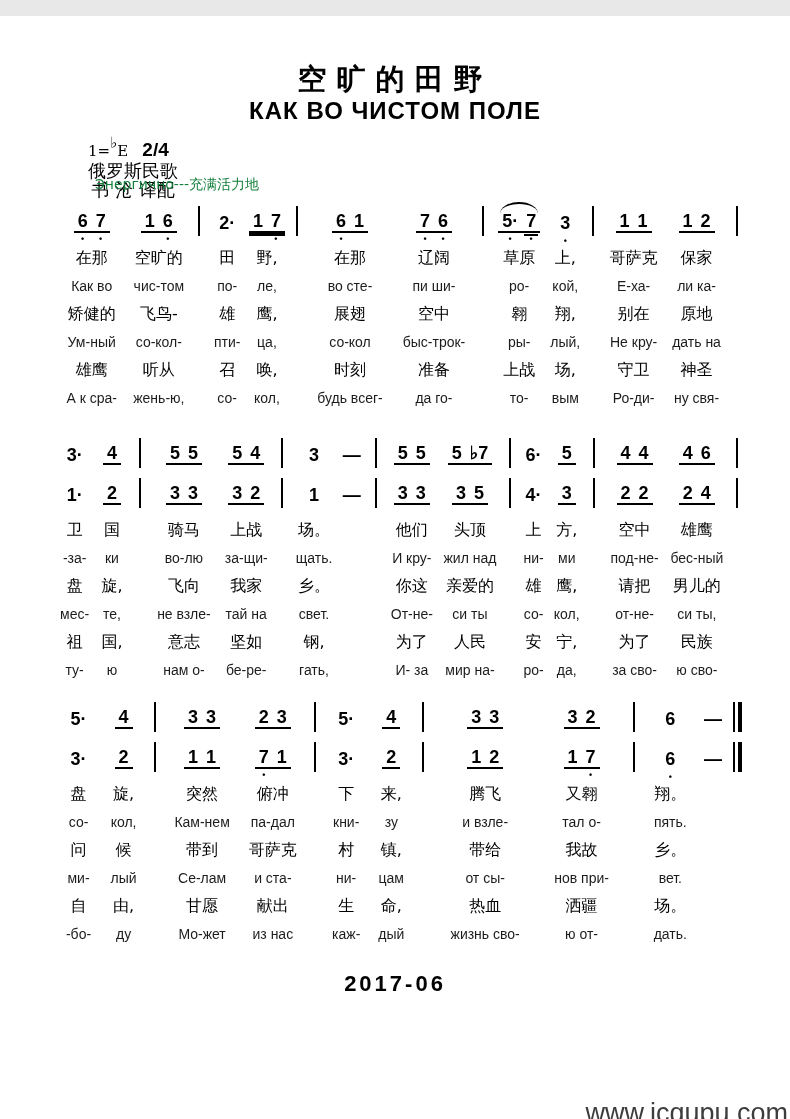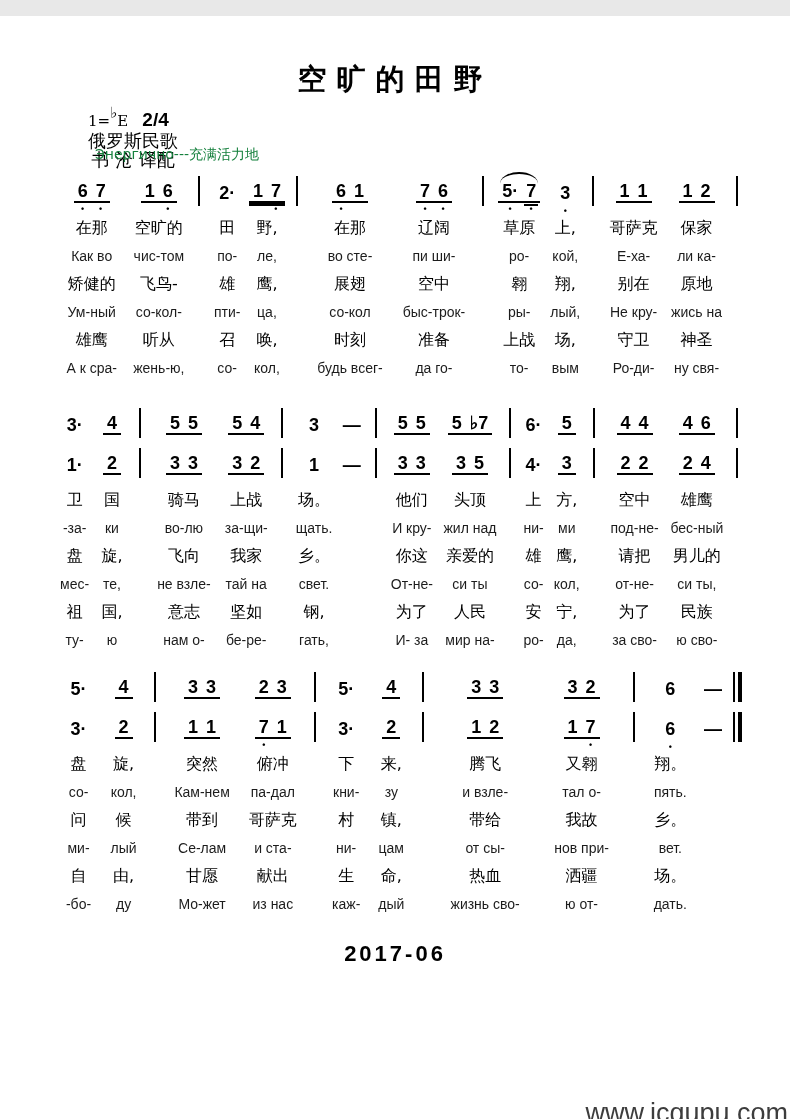--- a/index.html
+++ b/index.html
@@ -77,20 +77,21 @@
     font-family:"Liberation Sans",sans-serif;
   }
 </style>
 </head>
 <body>
 
 <div id="page">
 
   <div id="titles">
     <div id="title-cn">空旷的田野</div>
+    <div id="title-ru">КАК ВО ЧИСТОМ ПОЛЕ</div>
   </div>
 
   <div id="meta-row">
     <div id="key-block">
       <span id="key-sig"><span>1=</span><sup>♭</sup><span>E</span></span>
       <span id="time-sig">2/4</span>
     </div>
     <div id="credits">
       <div>俄罗斯民歌</div>
       <div>书 沧 译配</div>
@@ -226,21 +227,21 @@
         <div class="lyr ru">пти-</div>
         <div class="lyr ru">ца,</div>
         <div class="lyr-spacer"></div>
         <div class="lyr ru">со-кол</div>
         <div class="lyr ru">быс-трок-</div>
         <div class="lyr-spacer"></div>
         <div class="lyr ru">ры-</div>
         <div class="lyr ru">лый,</div>
         <div class="lyr-spacer"></div>
         <div class="lyr ru">Не кру-</div>
-        <div class="lyr ru">жись на</div>
+        <div class="lyr ru">дать на</div>
         <div class="lyr-spacer"></div>
         <div class="lyr cn">雄鹰</div>
         <div class="lyr cn">听从</div>
         <div class="lyr-spacer"></div>
         <div class="lyr cn">召</div>
         <div class="lyr cn">唤,</div>
         <div class="lyr-spacer"></div>
         <div class="lyr cn">时刻</div>
         <div class="lyr cn">准备</div>
         <div class="lyr-spacer"></div>

